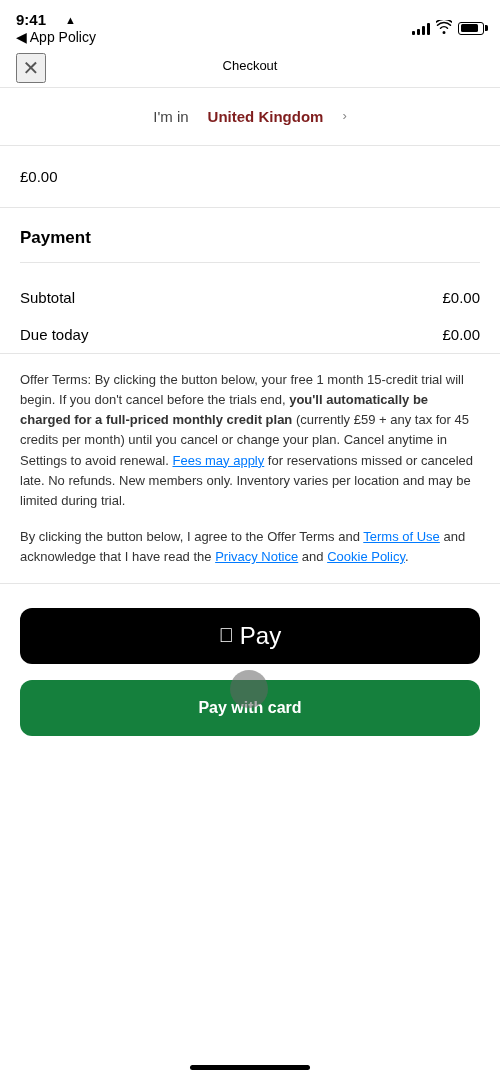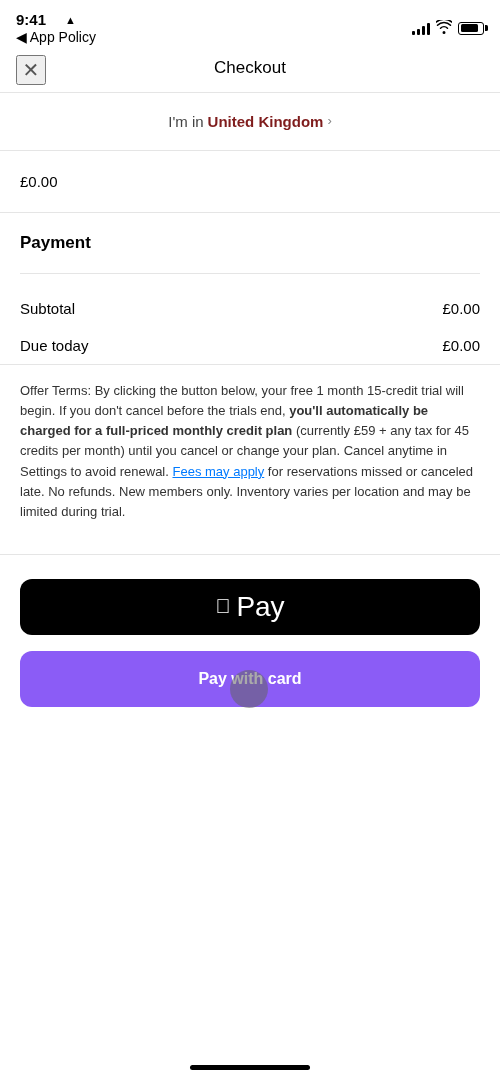--- a/index.html
+++ b/index.html
@@ -121,32 +121,32 @@
       font-size: 20px;
       color: #555;
       cursor: pointer;
       width: 30px;
       height: 30px;
       display: flex;
       align-items: center;
       justify-content: center;
     }
     .header-title {
-      font-size: 17px;
+      font-size: 13px;
       font-weight: 500;
       color: #000;
     }
 
     
     .location-row {
       display: flex;
       align-items: flex-start;
       justify-content: center;
       padding: 20px 16px;
-      gap: 4px;
+      gap: 19px;
       border-bottom: 1px solid #e5e5e5;
     }
     .location-text {
       font-size: 15px;
       color: #444;
     }
     .location-bold {
       font-weight: 700;
       color: #7f1d1d;
     }
@@ -174,21 +174,21 @@
     }
 
     
     .payment-section {
       padding: 20px 20px 0 20px;
     }
     .payment-title {
       font-size: 17px;
       font-weight: 700;
       color: #000;
-      margin-bottom: 20px;
+      margin-bottom: 14px;
     }
     .divider {
       height: 1px;
       background: #e5e5e5;
       margin: 0 0 16px 0;
     }
     .subtotal-row, .due-today-row {
       display: flex;
       justify-content: space-between;
       align-items: center;
@@ -276,29 +276,29 @@
       font-weight: 500;
       cursor: pointer;
       margin-bottom: 16px;
     }
     .apple-logo {
       font-size: 20px;
       line-height: 1;
       margin-top: -2px;
     }
     .pay-text {
-      font-size: 28px;
+      font-size: 24px;
       font-weight: 500;
       font-family: -apple-system, BlinkMacSystemFont, sans-serif;
     }
     .card-pay-btn {
       display: flex;
       align-items: center;
       justify-content: center;
-      background: #8b5cf6;
+      background: #15803d;
       color: #fff;
       border: none;
       border-radius: 12px;
       width: 100%;
       height: 56px;
       font-size: 16px;
       font-weight: 600;
       cursor: pointer;
     }
 
@@ -374,20 +374,23 @@
   <div class="due-today-row">
     <span class="due-label">Due today</span>
     <span class="due-value">£0.00</span>
   </div>
 </div>
 
 <div class="terms-section">
   <p class="terms-text">
     Offer Terms: By clicking the button below, your free 1 month 15-credit trial will begin. If you don't cancel before the trials end, <strong>you'll automatically be charged for a full-priced monthly credit plan</strong> (currently £59 + any tax for 45 credits per month) until you cancel or change your plan. Cancel anytime in Settings to avoid renewal. <a class="terms-link">Fees may apply</a> for reservations missed or canceled late. No refunds. New members only. Inventory varies per location and may be limited during trial.
   </p>
+  <p class="agree-text">
+    By clicking the button below, I agree to the Offer Terms and <a>Terms of Use</a> and acknowledge that I have read the <a>Privacy Notice</a> and <a>Cookie Policy</a>.
+  </p>
 </div>
 
 <div class="cursor-dot"></div>
 
 <div class="buttons-section">
   <button class="apple-pay-btn">
     <span class="apple-logo"></span>
     <span class="pay-text">Pay</span>
   </button>
   <button class="card-pay-btn">Pay with card</button>

